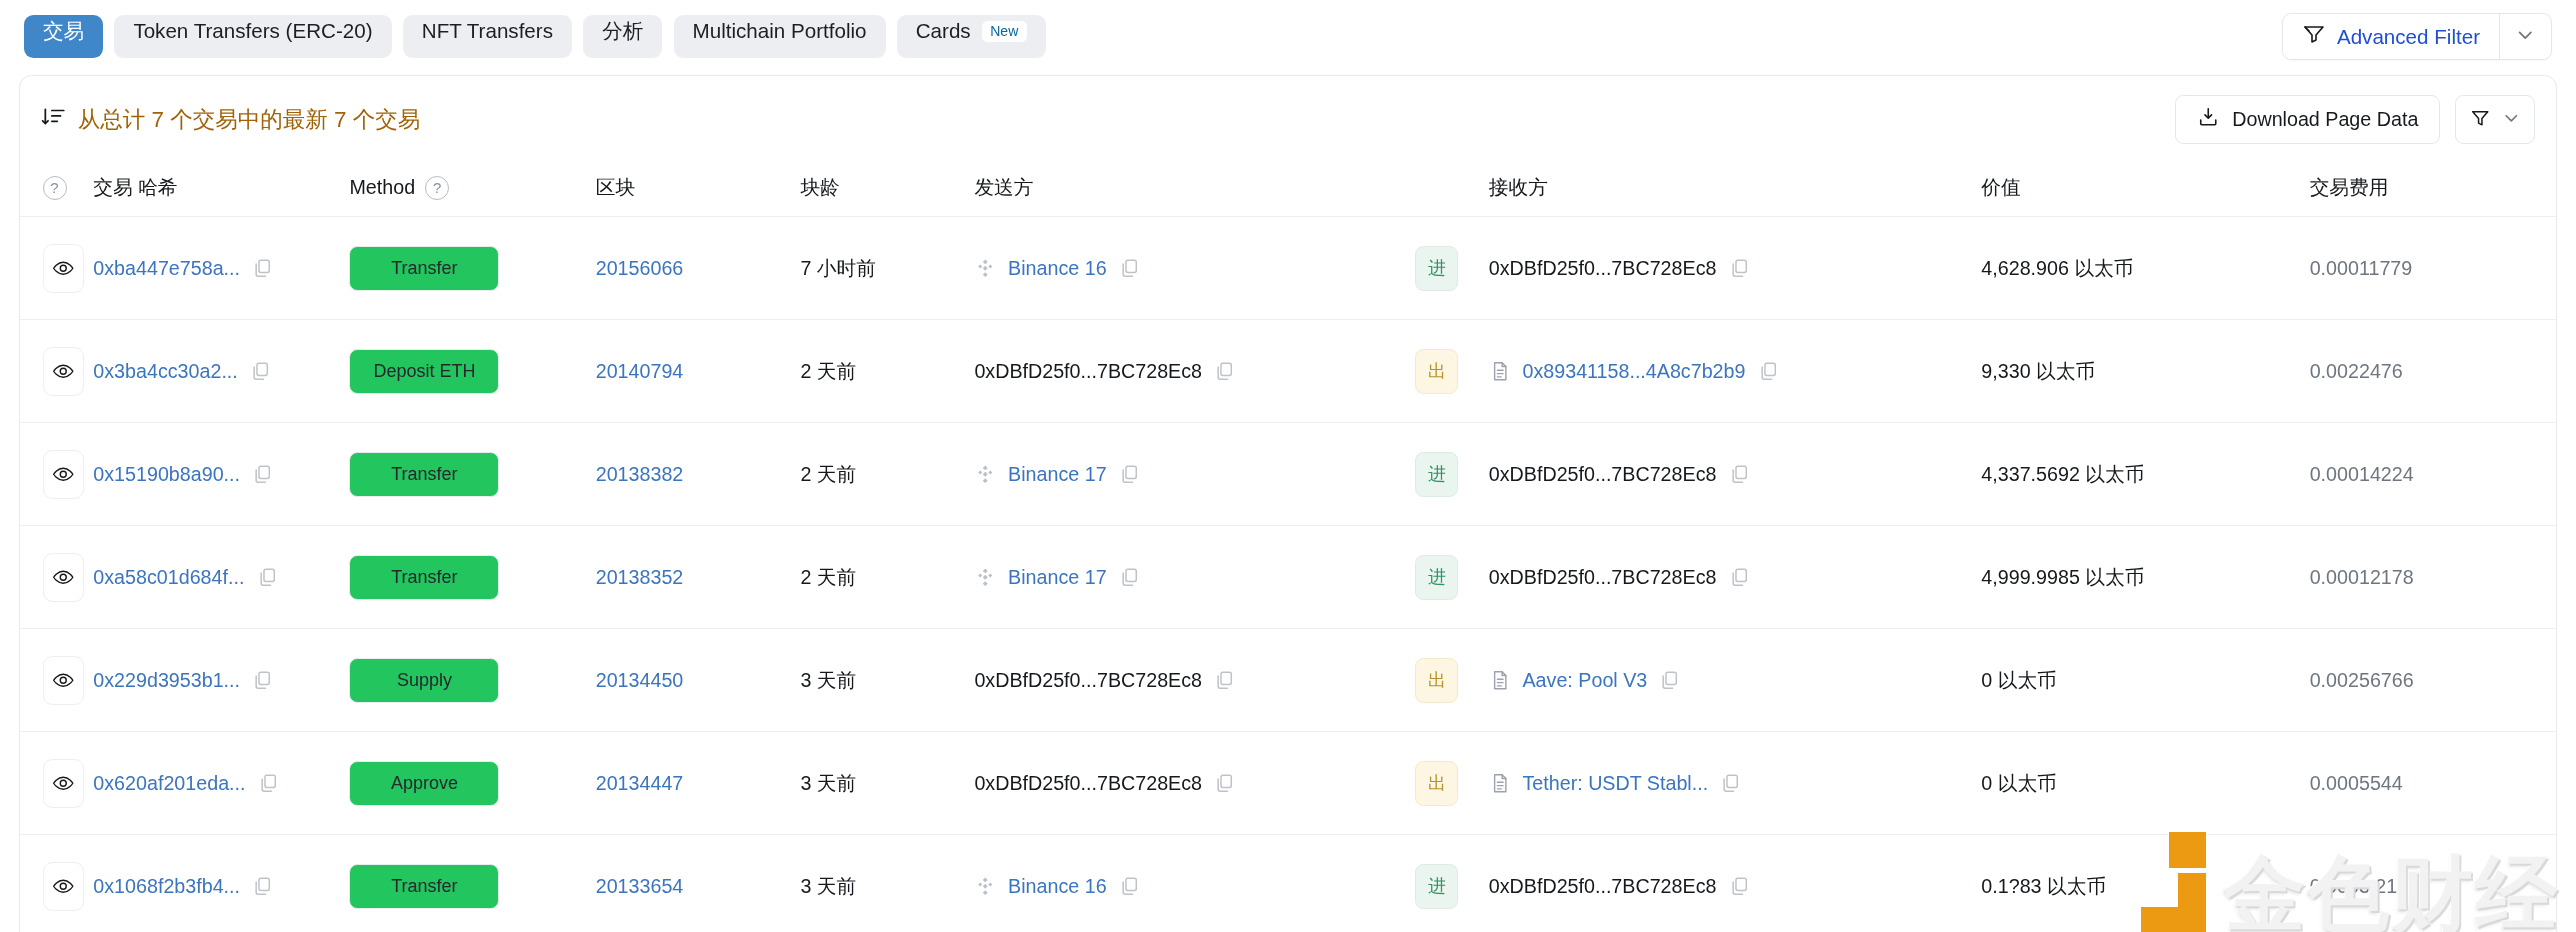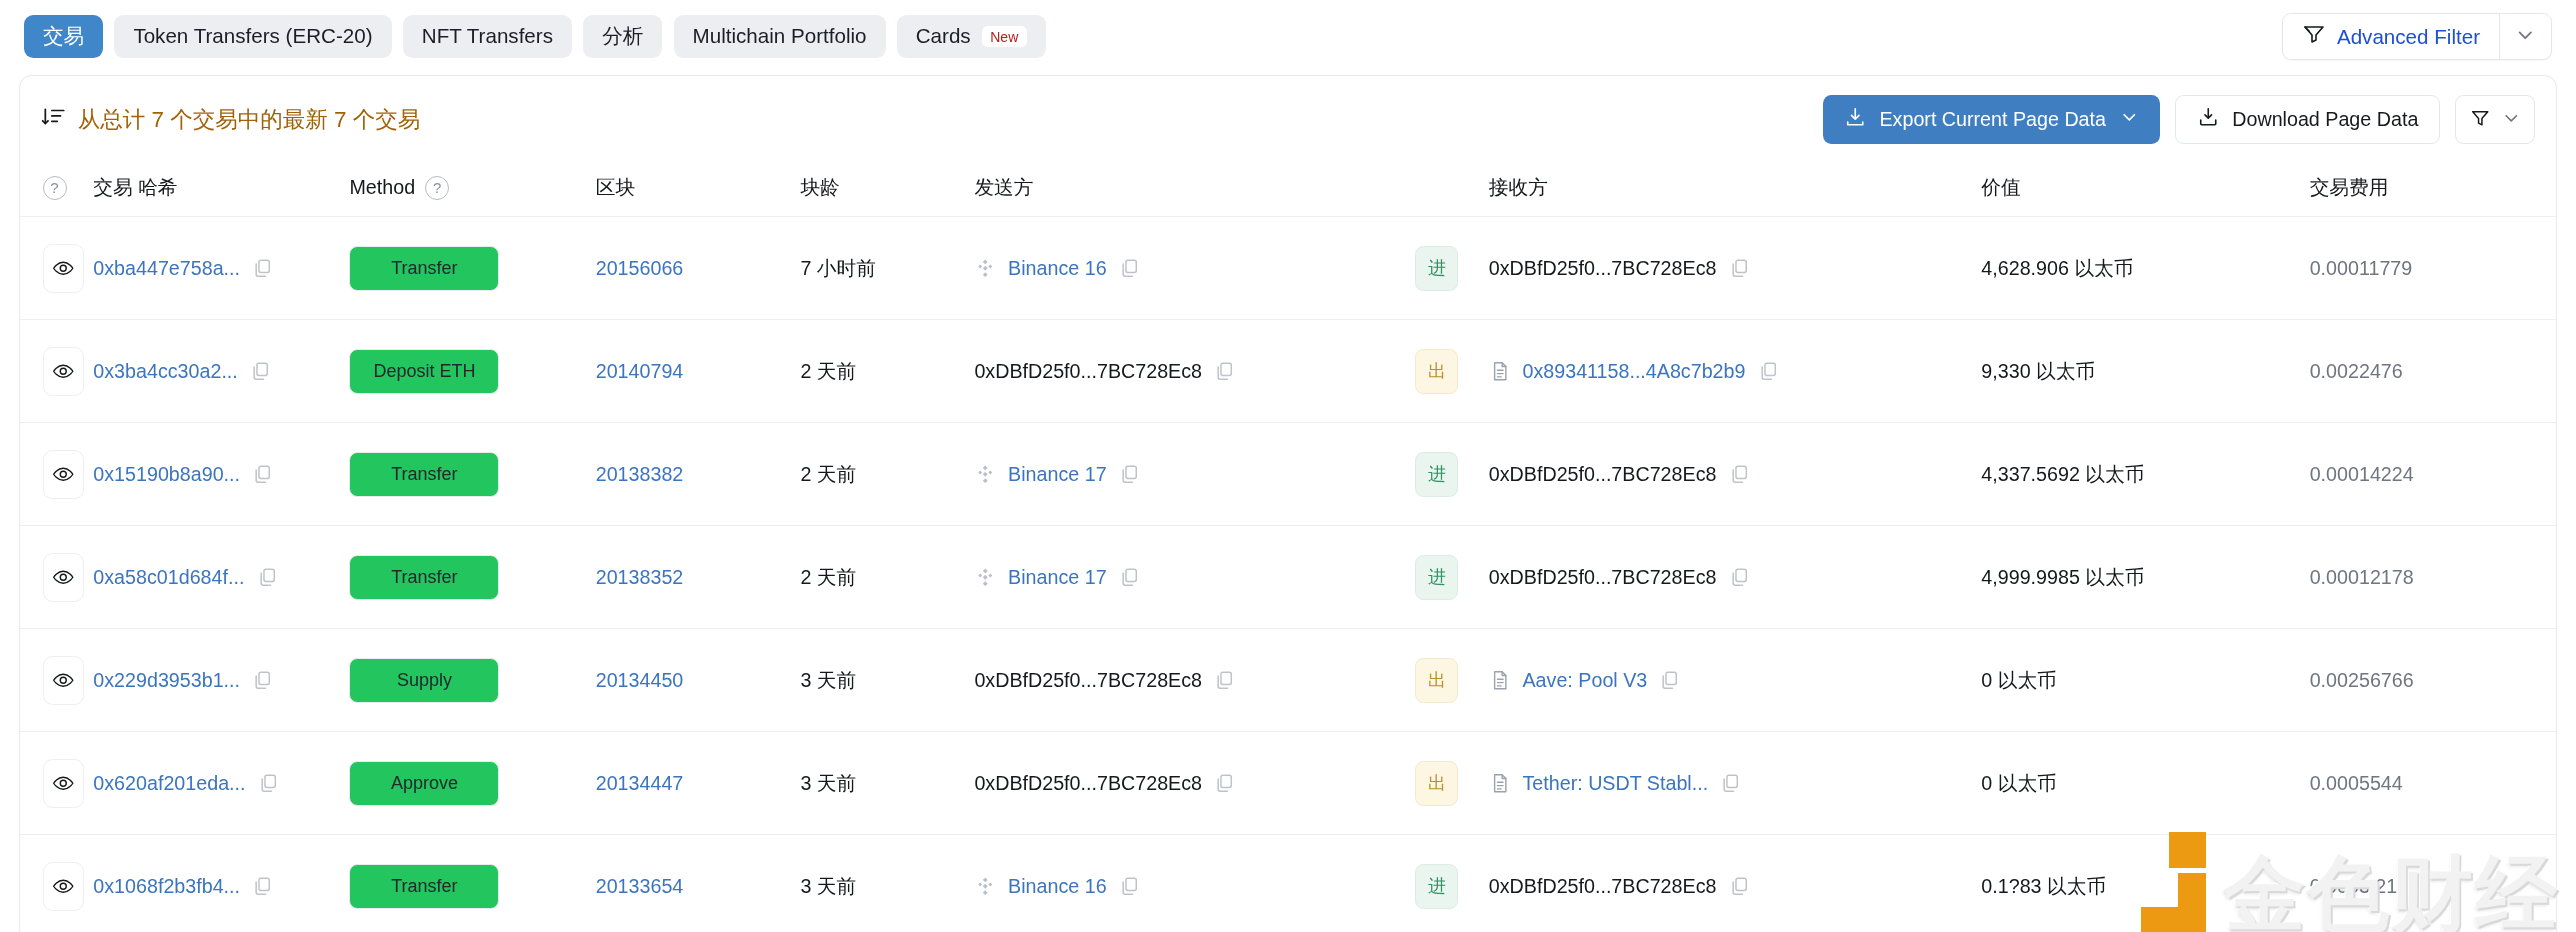--- a/index.html
+++ b/index.html
@@ -13,37 +13,37 @@
   .page { position: relative; width: 2576px; height: 933px; overflow: hidden; background:#fff; }
 
   
   .tabbar {
     display: flex; align-items: center;
     padding: 13px 24px 15px 24px;
     gap: 11.2px;
     position: relative;
   }
   .tab {
-    display: inline-flex; align-items: center; gap: 11.2px;
+    display: inline-flex; align-items: flex-end; gap: 11.2px;
     height: 43px;
     padding: 16px 19px;
     border-radius: 9.4px;
     background: #eceef1;
     color: #1b1f24;
     font-size: 20.6px;
     line-height: 1;
     white-space: nowrap;
     cursor: pointer;
     border: none;
   }
   .tab.active { background: #3f87c9; color: #ffffff; }
   .tab .tab-label { font-size: 20.6px; }
   .badge-new {
     display: inline-flex; align-items: center; justify-content: center;
-    background: #ffffff; color: #b91c1c;
+    background: #ffffff; color: #0369a1;
     font-size: 14px;
     border-radius: 5.6px;
     padding: 3.7px 8.4px;
     line-height: 1;
   }
   .tabbar-spacer { flex: 1 1 auto; }
 
   .adv-filter-group {
     display: inline-flex; align-items: stretch;
     border: 0.9px solid #e3e6ea;
@@ -299,35 +299,20 @@
             <path d="M10 6h11"></path>
               <path d="M10 11h8"></path>
               <path d="M10 16h5"></path>
           </svg>
         </span>
         <span>从总计 7 个交易中的最新 7 个交易</span>
       </div>
 
       <span class="toolbar-spacer"></span>
 
-      <button class="btn-primary">
-        <span>
-          <svg width="22.5" height="22.5" viewBox="0 0 24 24" fill="none" stroke="#ffffff" stroke-width="1.7" stroke-linecap="round" stroke-linejoin="round">
-            <path d="M12 3v10"></path>
-              <path d="M8 10l4 4 4-4"></path>
-              <path d="M4 17v3h16v-3"></path>
-          </svg>
-        </span>
-        <span>Export Current Page Data</span>
-        <span>
-          <svg width="20.6" height="20.6" viewBox="0 0 24 24" fill="none" stroke="#ffffff" stroke-width="1.9" stroke-linecap="round" stroke-linejoin="round">
-              <path d="M6 9l6 6 6-6"></path>
-            </svg>
-        </span>
-      </button>
 
       <button class="btn-ghost">
         <span>
           <svg width="22.5" height="22.5" viewBox="0 0 24 24" fill="none" stroke="#16191d" stroke-width="1.7" stroke-linecap="round" stroke-linejoin="round">
             <path d="M12 3v9"></path>
               <path d="M8.5 9.5L12 13l3.5-3.5"></path>
               <path d="M4 15v4a1 1 0 001 1h14a1 1 0 001-1v-4"></path>
           </svg>
         </span>
         <span>Download Page Data</span>

